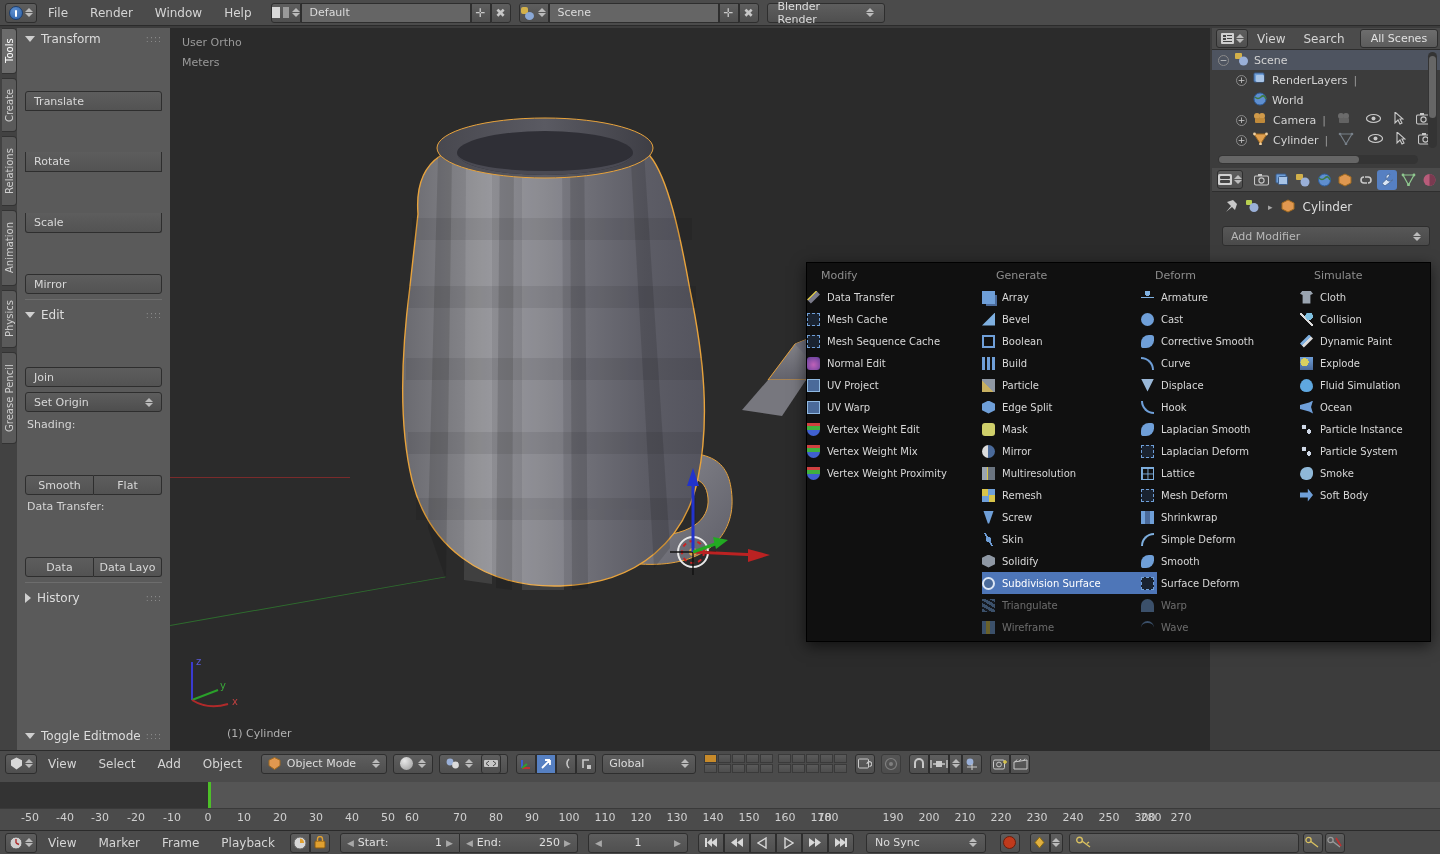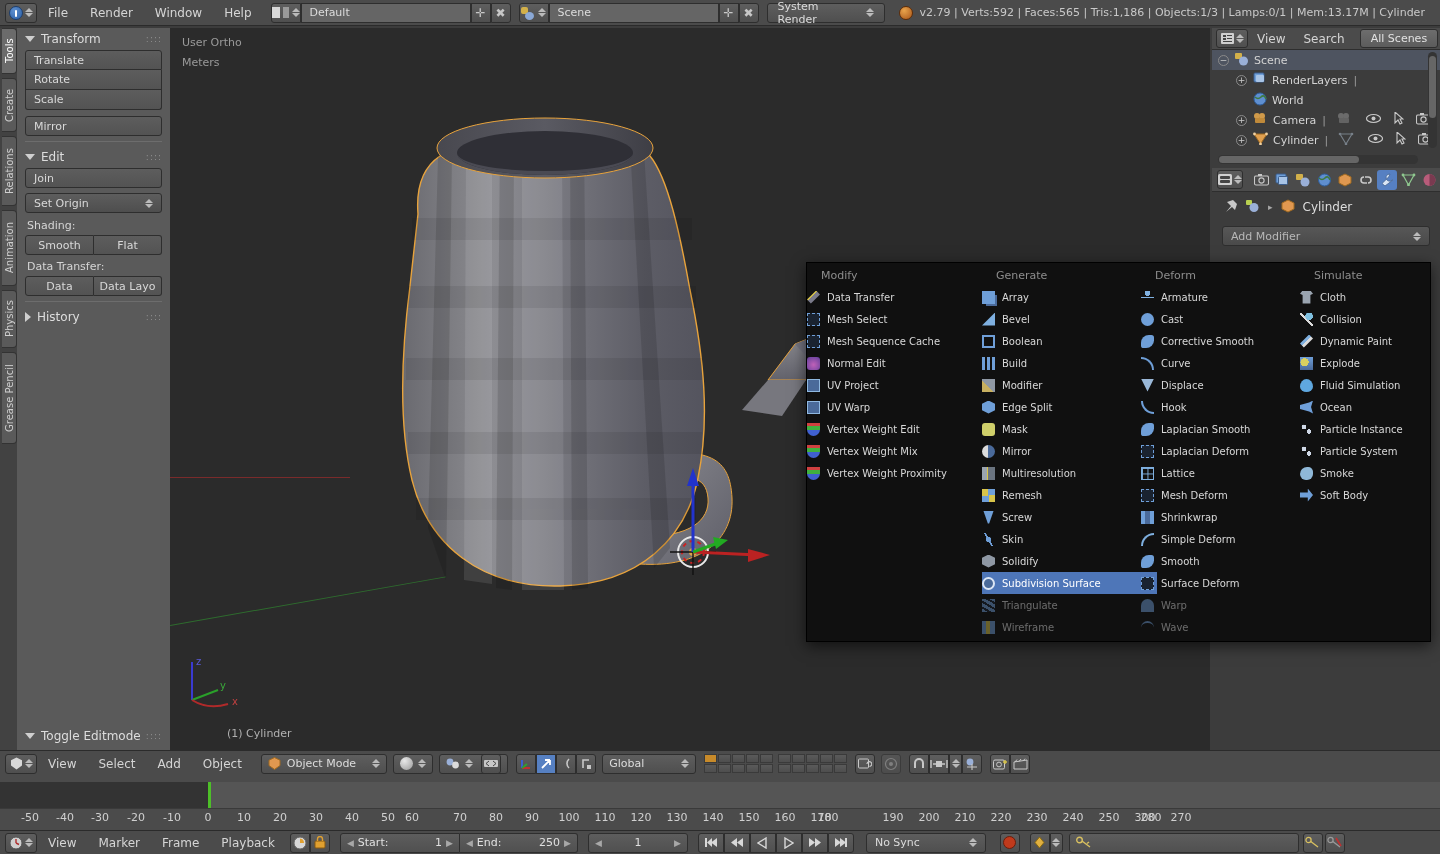--- a/index.html
+++ b/index.html
@@ -12,20 +12,21 @@
     -webkit-font-smoothing: antialiased;
   }
   .app { position:relative; width:1440px; height:854px; }
 
   
   .btn {
     background: linear-gradient(to bottom,#5d5d5d,#535353);
     border:1px solid #2e2e2e; border-radius:3px;
     color:#d8d8d8; text-align:center; line-height:19px; height:20px;
     font-size:11px;
+    margin-top:41px;
   }
 
   
   .topbar {
     position:absolute; left:0; top:0; width:1440px; height:26px;
     background:#4b4b4b; border-bottom:1px solid #2b2b2b;
     display:flex; align-items:center;
   }
   .tb-icon-btn {
     width:32px; height:20px; margin-left:5px;
@@ -230,31 +231,27 @@
             <i class="up"></i>
             <i class="dn"></i>
           </span>
       </div>
       <div class="dd-field" style="width:170px">Scene</div>
       <div class="sq-btn">✛</div>
       <div class="sq-btn" style="border-radius:0 3px 3px 0">✖</div>
     </div>
 
     <div class="engine-box" style="width:118px">
-      <span>System Render</span>
+      <span>Blender Render</span>
       <span class="updown">
           <i class="up"></i>
           <i class="dn"></i>
         </span>
     </div>
 
-    <div class="stats">
-      <span class="render-orb"></span>
-      <span>v2.79 | Verts:592 | Faces:565 | Tris:1,186 | Objects:1/3 | Lamps:0/1 | Mem:13.17M | Cylinder</span>
-    </div>
   </div>
 
   <div class="tooltabs">
     <div class="ttab active" style="height:46px">Tools</div>
     <div class="ttab" style="height:54px">Create</div>
     <div class="ttab" style="height:70px">Relations</div>
     <div class="ttab" style="height:76px">Animation</div>
     <div class="ttab" style="height:58px">Physics</div>
     <div class="ttab" style="height:92px">Grease Pencil</div>
   </div>
@@ -665,21 +662,21 @@
   <div class="modmenu">
 
     <div class="mm-col" style="left:0">
       <div class="mm-head">Modify</div>
       <div class="mm-item">
           <span class="mm-ico" style="background:linear-gradient(135deg,#d8c44a 40%,#7a7a8a 41%);clip-path:polygon(0 70%,70% 0,100% 30%,30% 100%)"></span>
           <span>Data Transfer</span>
         </div>
       <div class="mm-item">
           <span class="mm-ico" style="border:1px dashed #6f9fd8;background:#1a2330"></span>
-          <span>Mesh Select</span>
+          <span>Mesh Cache</span>
         </div>
       <div class="mm-item">
           <span class="mm-ico" style="border:1px dashed #6f9fd8;background:#1a2330"></span>
           <span>Mesh Sequence Cache</span>
         </div>
       <div class="mm-item">
           <span class="mm-ico" style="background:radial-gradient(circle at 50% 60%,#c061b8,#5f3f9a);border-radius:3px"></span>
           <span>Normal Edit</span>
         </div>
       <div class="mm-item">
@@ -717,21 +714,21 @@
       <div class="mm-item">
           <span class="mm-ico" style="border:2px solid #6f9fd8;background:transparent"></span>
           <span>Boolean</span>
         </div>
       <div class="mm-item">
           <span class="mm-ico" style="background:repeating-linear-gradient(90deg,#6f9fd8 0 3px,transparent 3px 5px)"></span>
           <span>Build</span>
         </div>
       <div class="mm-item">
           <span class="mm-ico" style="background:linear-gradient(45deg,#c8b060 45%,#8f98a4 46%)"></span>
-          <span>Modifier</span>
+          <span>Particle</span>
         </div>
       <div class="mm-item">
           <span class="mm-ico" style="background:#6f9fd8;clip-path:polygon(50% 0,100% 25%,100% 75%,50% 100%,0 75%,0 25%)"></span>
           <span>Edge Split</span>
         </div>
       <div class="mm-item">
           <span class="mm-ico" style="background:#cfcf6a;border-radius:3px"></span>
           <span>Mask</span>
         </div>
       <div class="mm-item">

